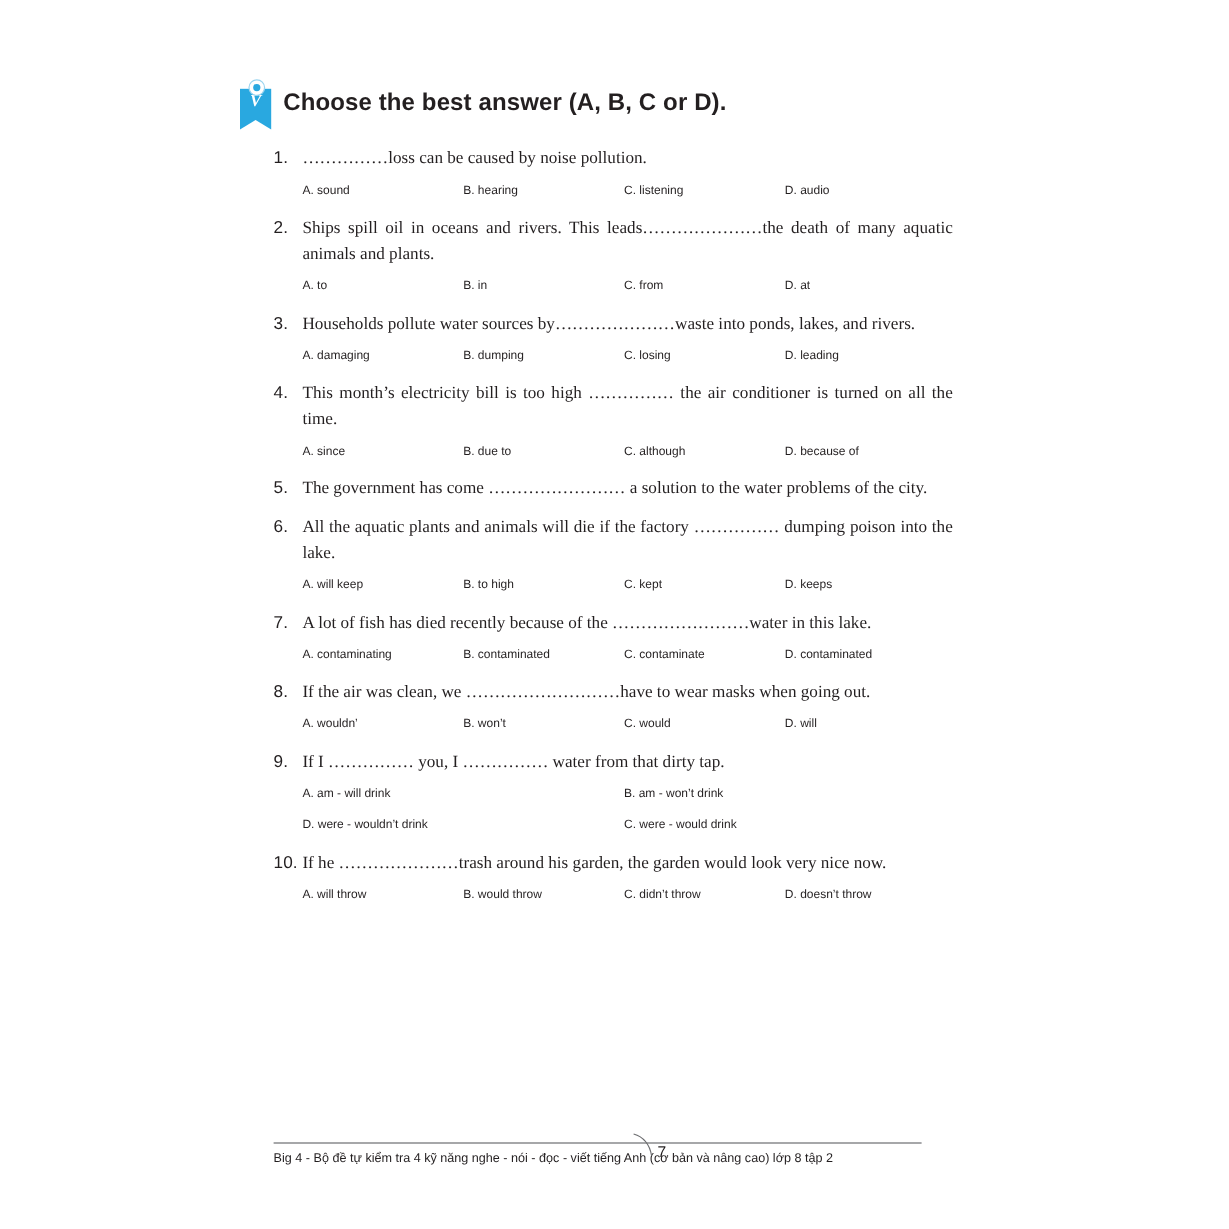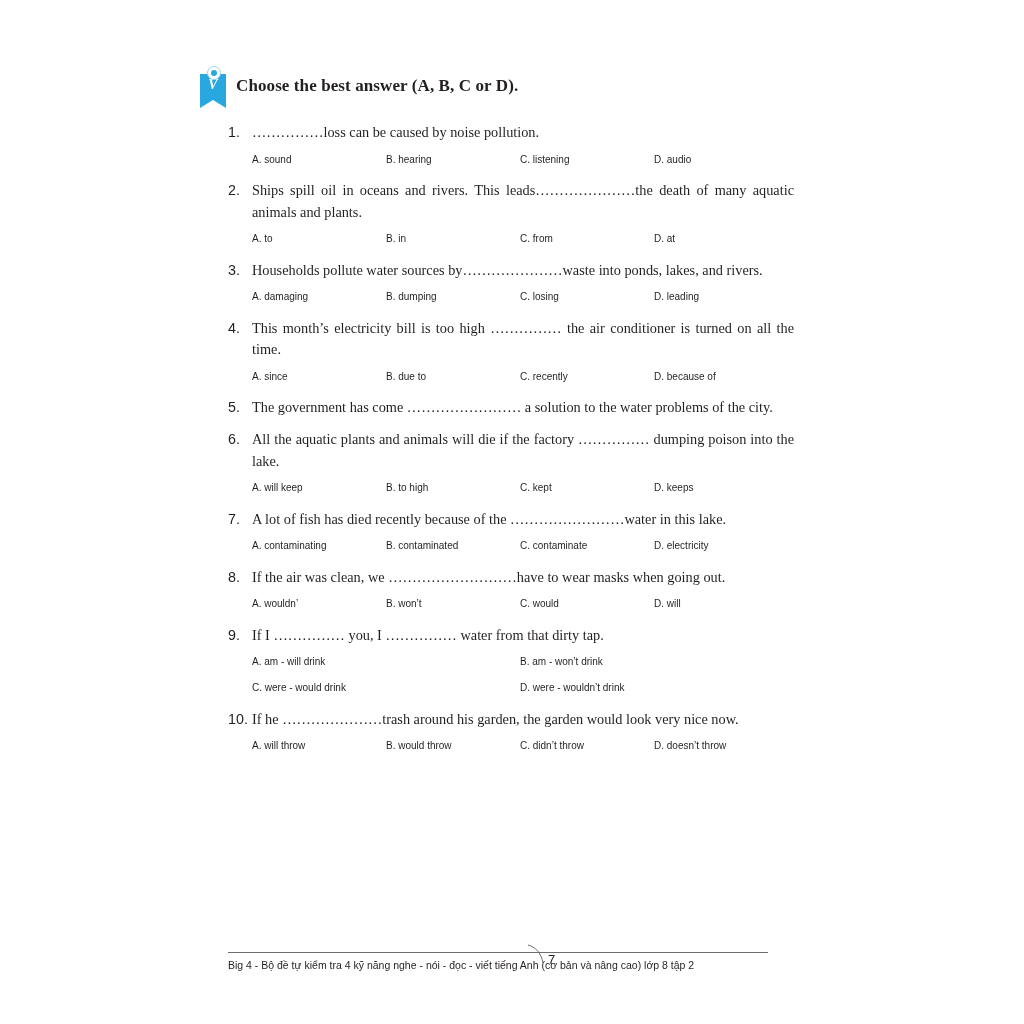--- a/index.html
+++ b/index.html
@@ -75,25 +75,24 @@
     top: 11px;
     width: 26px;
     text-align: center;
     color: #ffffff;
     font-size: 14px;
     font-weight: bold;
     font-style: italic;
     font-family: "Liberation Serif", serif;
   }
   .section-title {
-    font-size: 17px;
+    font-size: 20px;
     font-weight: bold;
     letter-spacing: 0.1px;
     white-space: nowrap;
-    font-family: Liberation Serif, serif;
   }
 
   
   .questions {
     position: absolute;
     left: 228px;
     top: 122px;
     width: 566px;
   }
   .q {
@@ -228,21 +227,21 @@
     </div>
 
     <div class="q">
       <div class="q-line">
         <div class="q-num">4.</div>
         <div class="q-text justify">This month’s electricity bill is too high …………… the air conditioner is turned on all the time.</div>
       </div>
       <div class="options">
         <div class="opt opt-4">A. since</div>
         <div class="opt opt-4">B. due to</div>
-        <div class="opt opt-4">C. recently</div>
+        <div class="opt opt-4">C. although</div>
         <div class="opt opt-4">D. because of</div>
       </div>
     </div>
 
     <div class="q">
       <div class="q-line">
         <div class="q-num">5.</div>
         <div class="q-text justify">The government has come …………………… a solution to the water problems of the city.</div>
       </div>
     </div>
@@ -262,21 +261,21 @@
 
     <div class="q">
       <div class="q-line">
         <div class="q-num">7.</div>
         <div class="q-text">A lot of fish has died recently because of the ……………………water in this lake.</div>
       </div>
       <div class="options">
         <div class="opt opt-4">A. contaminating</div>
         <div class="opt opt-4">B. contaminated</div>
         <div class="opt opt-4">C. contaminate</div>
-        <div class="opt opt-4">D. electricity</div>
+        <div class="opt opt-4">D. contaminated</div>
       </div>
     </div>
 
     <div class="q">
       <div class="q-line">
         <div class="q-num">8.</div>
         <div class="q-text">If the air was clean, we ………………………have to wear masks when going out.</div>
       </div>
       <div class="options">
         <div class="opt opt-4">A. wouldn’</div>
@@ -289,22 +288,22 @@
     <div class="q">
       <div class="q-line">
         <div class="q-num">9.</div>
         <div class="q-text">If I ……………  you, I …………… water from that dirty tap.</div>
       </div>
       <div class="options two-col">
         <div class="opt opt-2">A. am - will drink</div>
         <div class="opt opt-2">B. am - won’t drink</div>
       </div>
       <div class="options two-col stacked2">
+        <div class="opt opt-2">D. were - wouldn’t drink</div>
         <div class="opt opt-2">C. were - would drink</div>
-        <div class="opt opt-2">D. were - wouldn’t drink</div>
       </div>
     </div>
 
     <div class="q">
       <div class="q-line">
         <div class="q-num wide">10.</div>
         <div class="q-text">If he …………………trash around his garden, the garden would look very nice now.</div>
       </div>
       <div class="options">
         <div class="opt opt-4">A. will throw</div>

